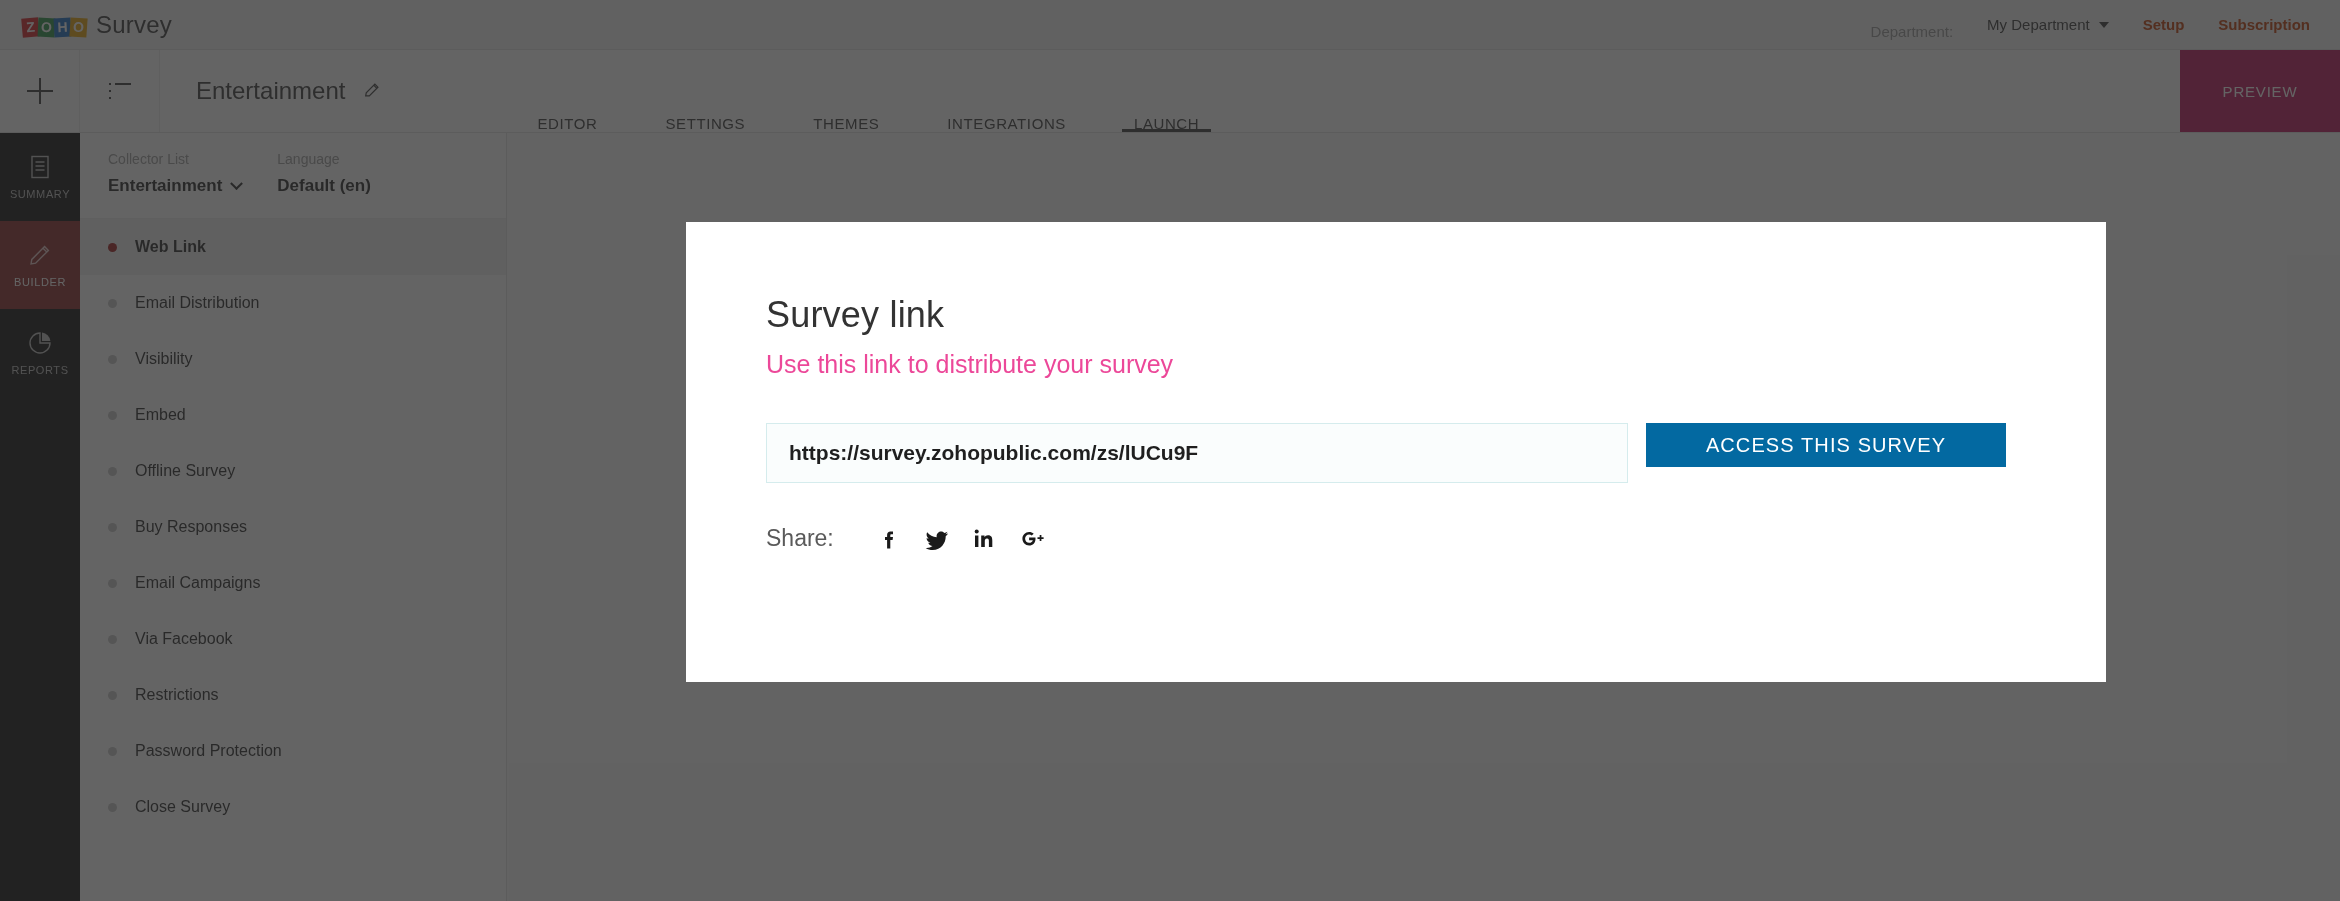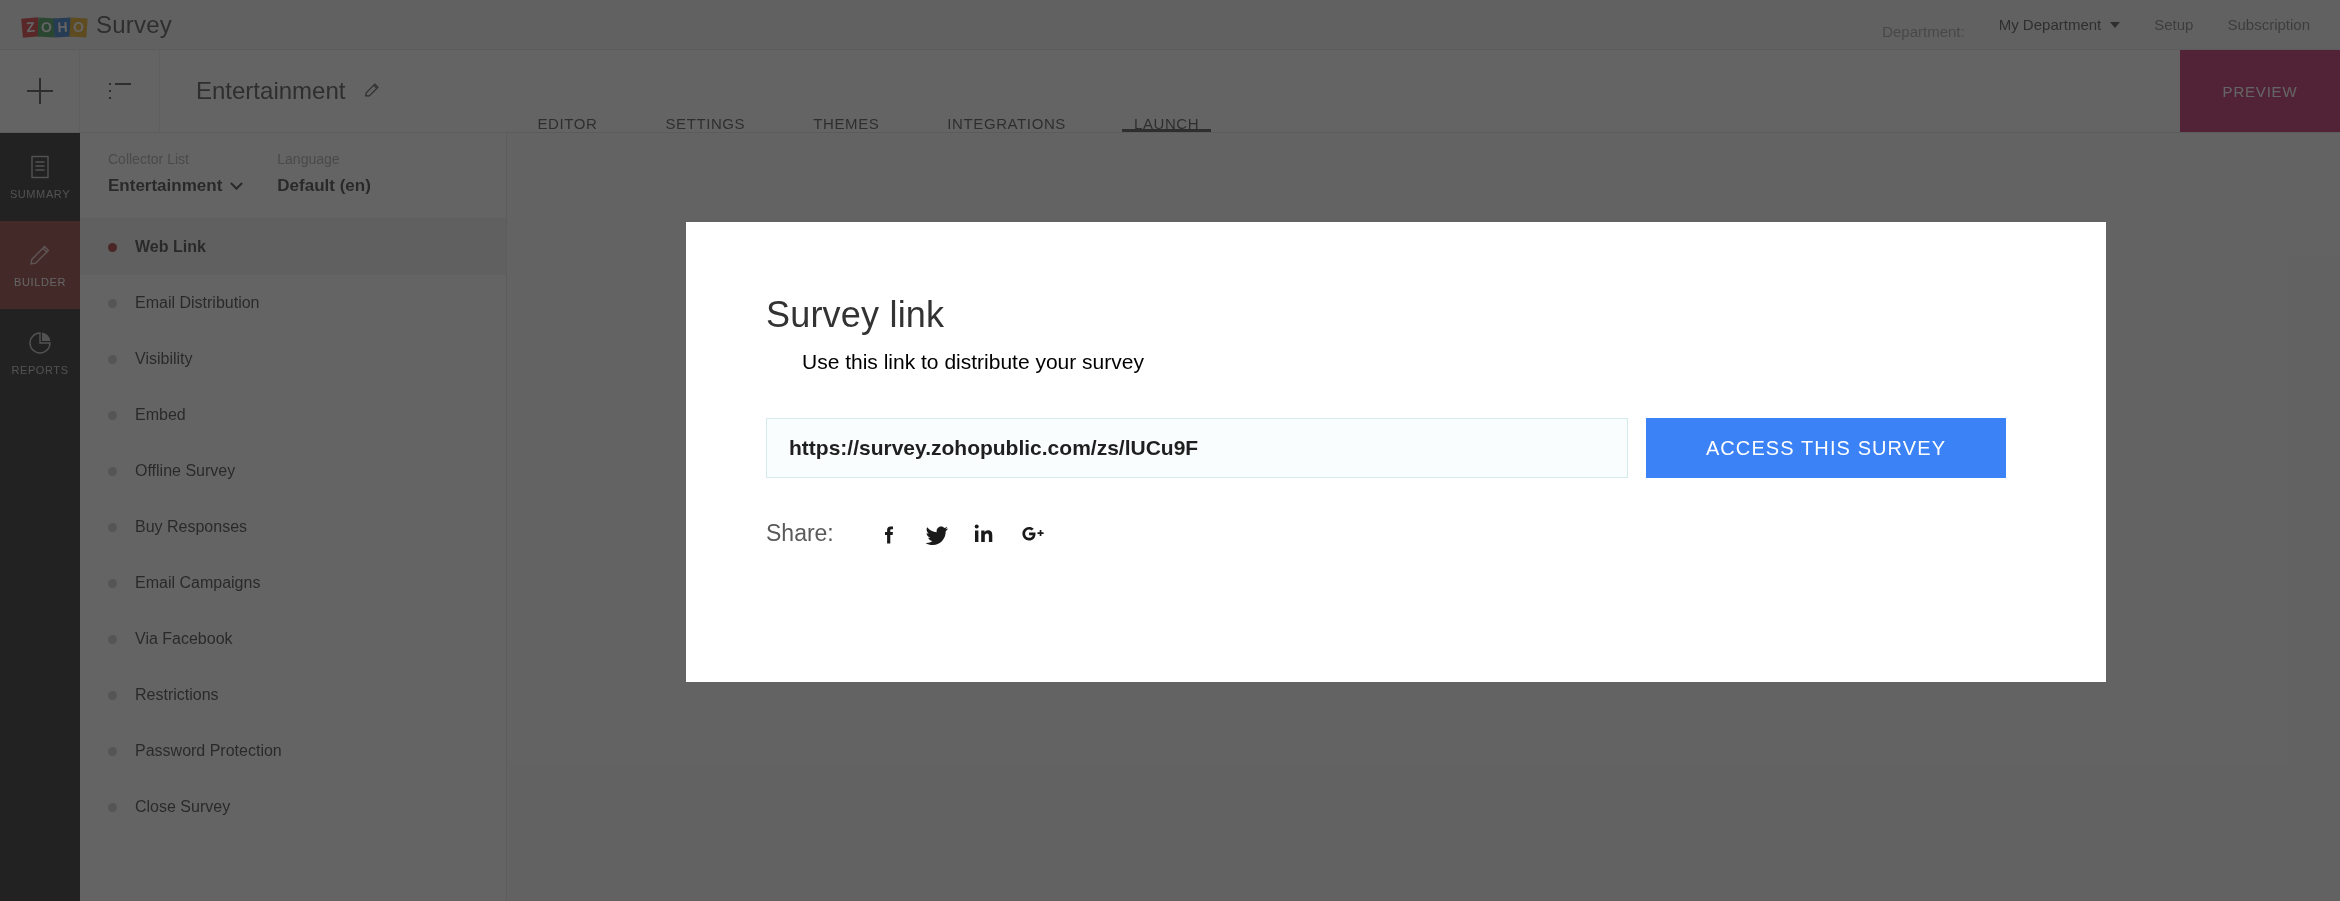--- a/index.html
+++ b/index.html
@@ -42,21 +42,21 @@
     margin-left: auto; display: flex; align-items: center;
     padding-right: 30px; gap: 34px; font-size: 15px;
   }
   .dept-label { color: #9a9a9a; margin-top: 14px; }
   .dept-value { color: #3d3d3d; display: flex; align-items: center; gap: 9px; }
   .caret-down {
     width: 0; height: 0;
     border-left: 5px solid transparent; border-right: 5px solid transparent;
     border-top: 6px solid #3d3d3d;
   }
-  .top-link { color: #737373; }
+  .top-link { color: #c2410c; font-weight: bold; }
 
   
   .navbar {
     position: absolute; top: 50px; left: 0; right: 0; height: 83px;
     background: #fff;
     border-bottom: 1px solid #e3e3e3;
     display: flex; align-items: stretch;
   }
   .nav-icon-btn {
     width: 80px; display: flex; align-items: center; justify-content: center;
@@ -157,33 +157,33 @@
   .modal {
     position: absolute;
     left: 686px; top: 222px; width: 1420px; height: 460px;
     background: #fff;
   }
   .modal-inner { padding: 72px 0 0 80px; }
   .modal-title {
     font-size: 36px; color: #333; font-weight: 400; letter-spacing: .2px;
   }
   .modal-sub {
-    font-size: 21px; color: #000000; margin-top: 14px; font-weight: 400; margin-left: 36px;
+    font-size: 25px; color: #ec4899; margin-top: 14px; font-weight: 400;
   }
   .link-row { display: flex; align-items: stretch; margin-top: 44px; }
   .link-input {
     width: 862px; height: 60px;
     border: 1px solid #d5eced; background: #fafdfd;
     font-family: "Liberation Sans", sans-serif;
     font-size: 21px; font-weight: bold; color: #1f1f1f;
     padding: 0 22px;
   }
   .access-btn {
-    width: 360px; height: 60px; margin-left: 18px;
-    background: #3b82f6; color: #fff;
+    width: 360px; height: 44px; margin-left: 18px;
+    background: #0369a1; color: #fff;
     border: none; font-size: 20px; letter-spacing: 1.1px;
     font-family: "Liberation Sans", sans-serif;
     display: flex; align-items: center; justify-content: center;
   }
   .share-row { display: flex; align-items: center; gap: 22px; margin-top: 42px; }
   .share-label { font-size: 23px; color: #5a5a5a; margin-right: 20px; }
   .share-ic { width: 26px; height: 26px; display: block; }
 </style>
 </head>
 <body>

